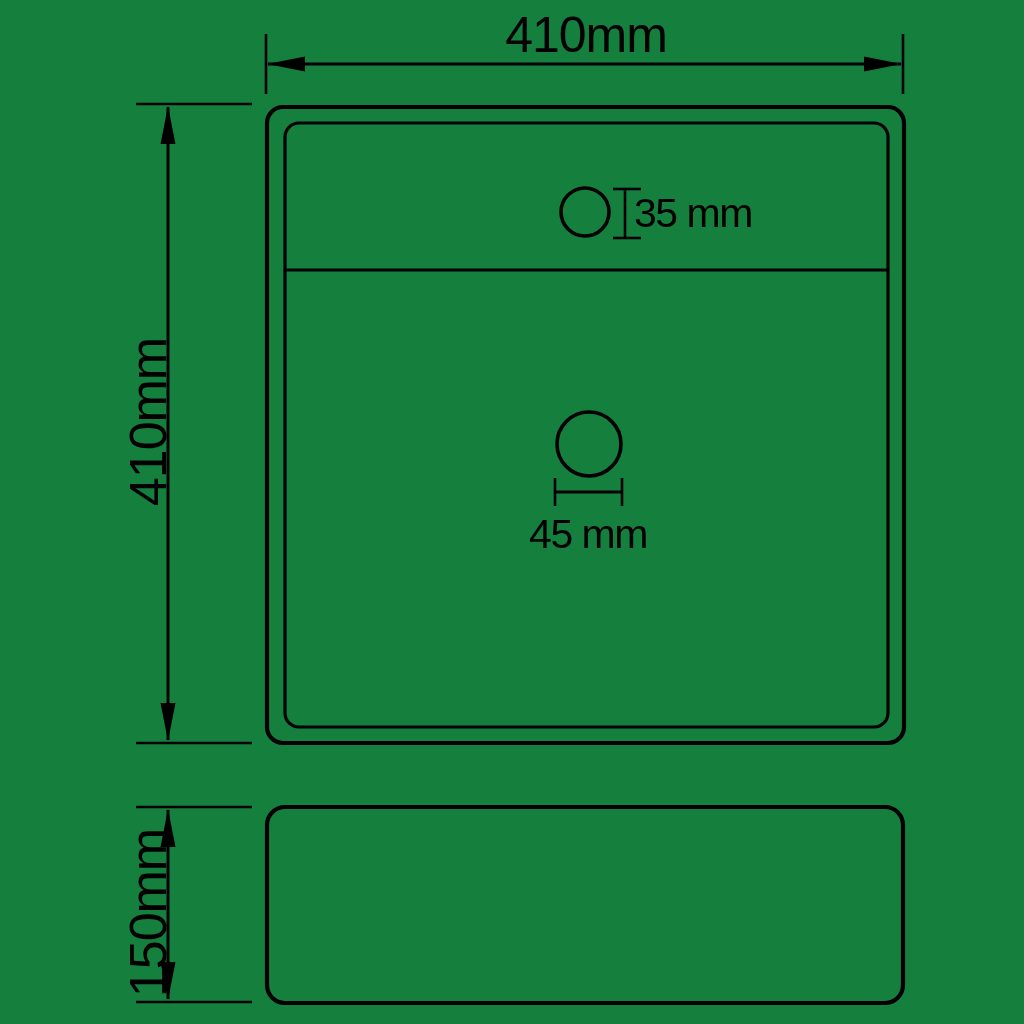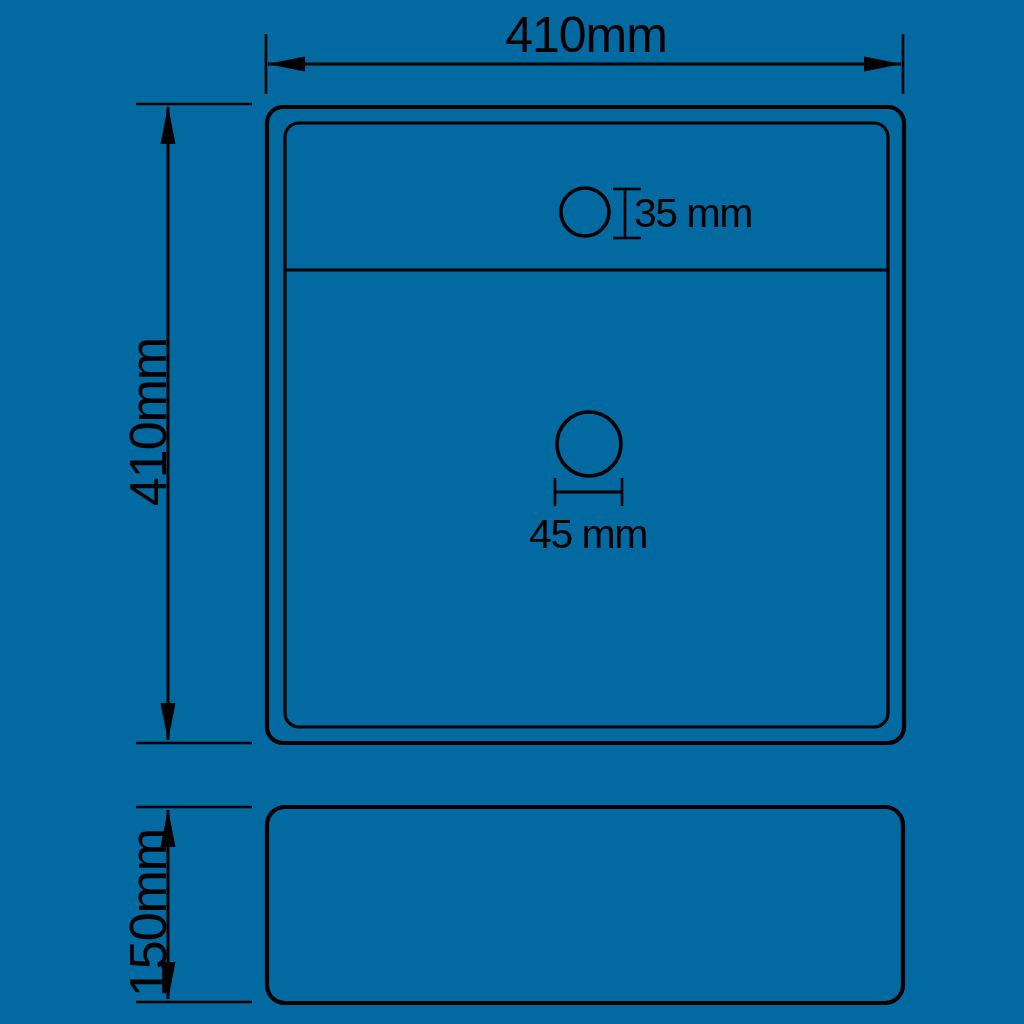--- a/index.html
+++ b/index.html
@@ -4,21 +4,21 @@
 <style>
   html, body {
     margin: 0;
     padding: 0;
     background: #ffffff;
   }
   .stage {
     position: relative;
     width: 1024px;
     height: 1024px;
-    background: #0369a1;
+    background: #15803d;
     overflow: hidden;
   }
   svg { display: block; }
   .stroked { fill: none; stroke: #000000; }
   .outline       { stroke-width: 4.2px; }
   .outline-inner { stroke-width: 3.2px; }
   .deckline      { stroke-width: 3px; }
   .hole          { stroke-width: 3.6px; }
   .dimline       { stroke-width: 3px; }
   .tick          { stroke-width: 2.6px; }

